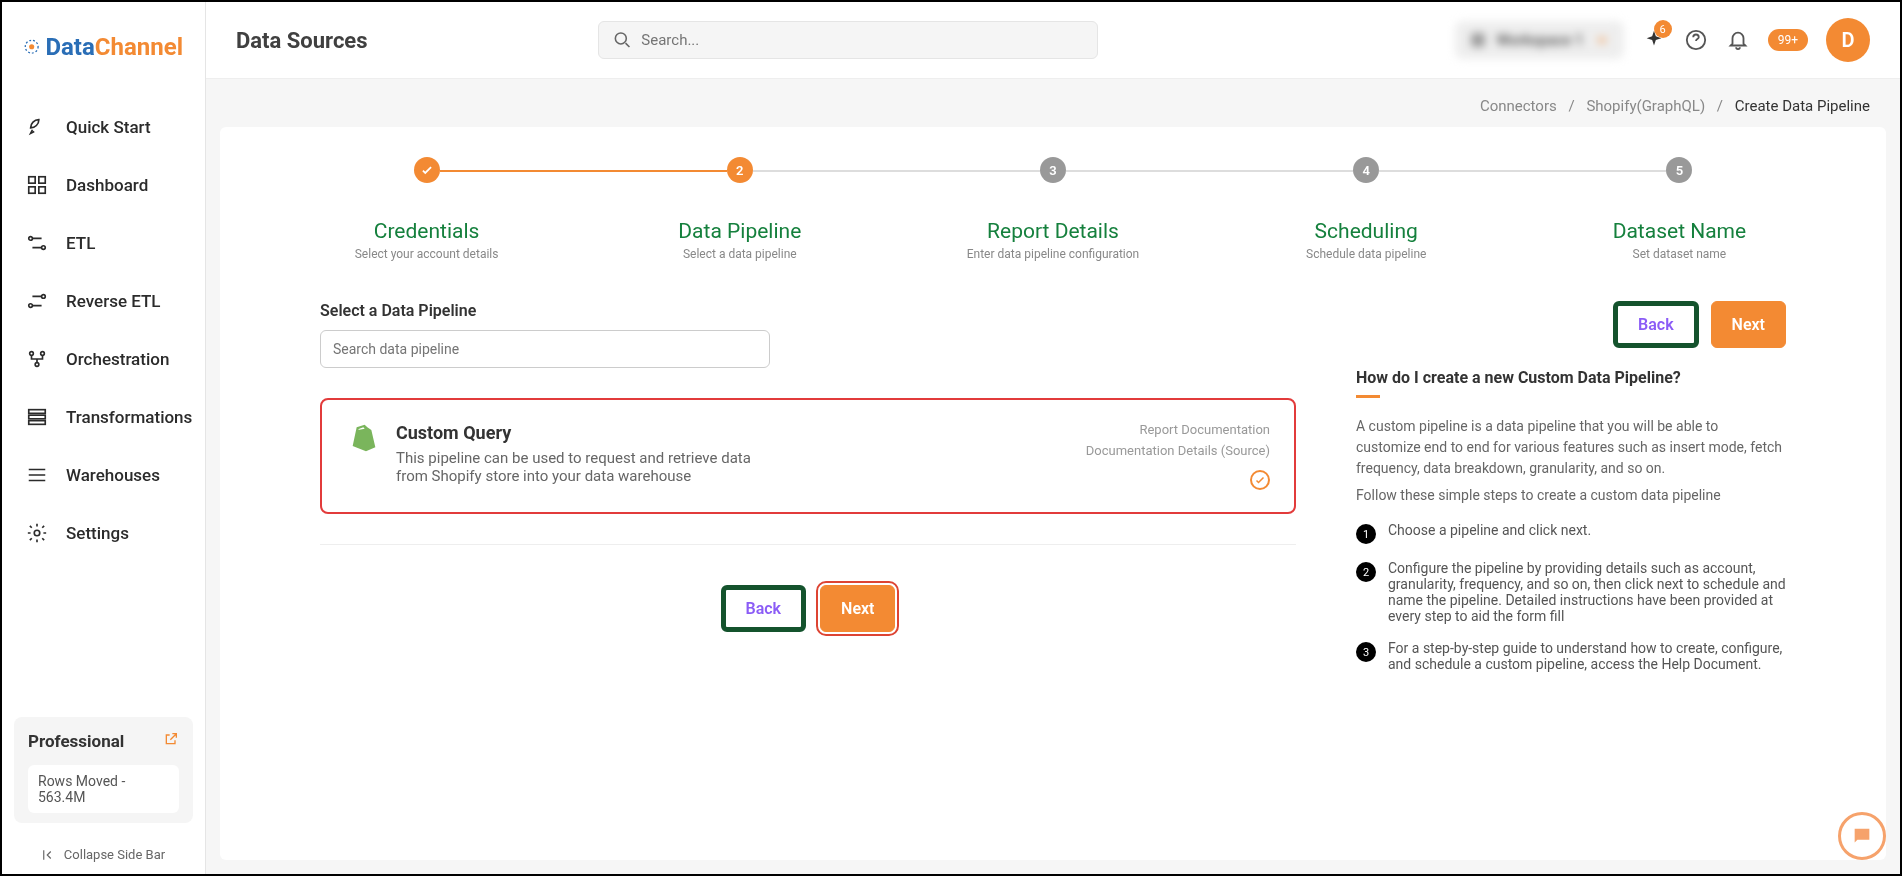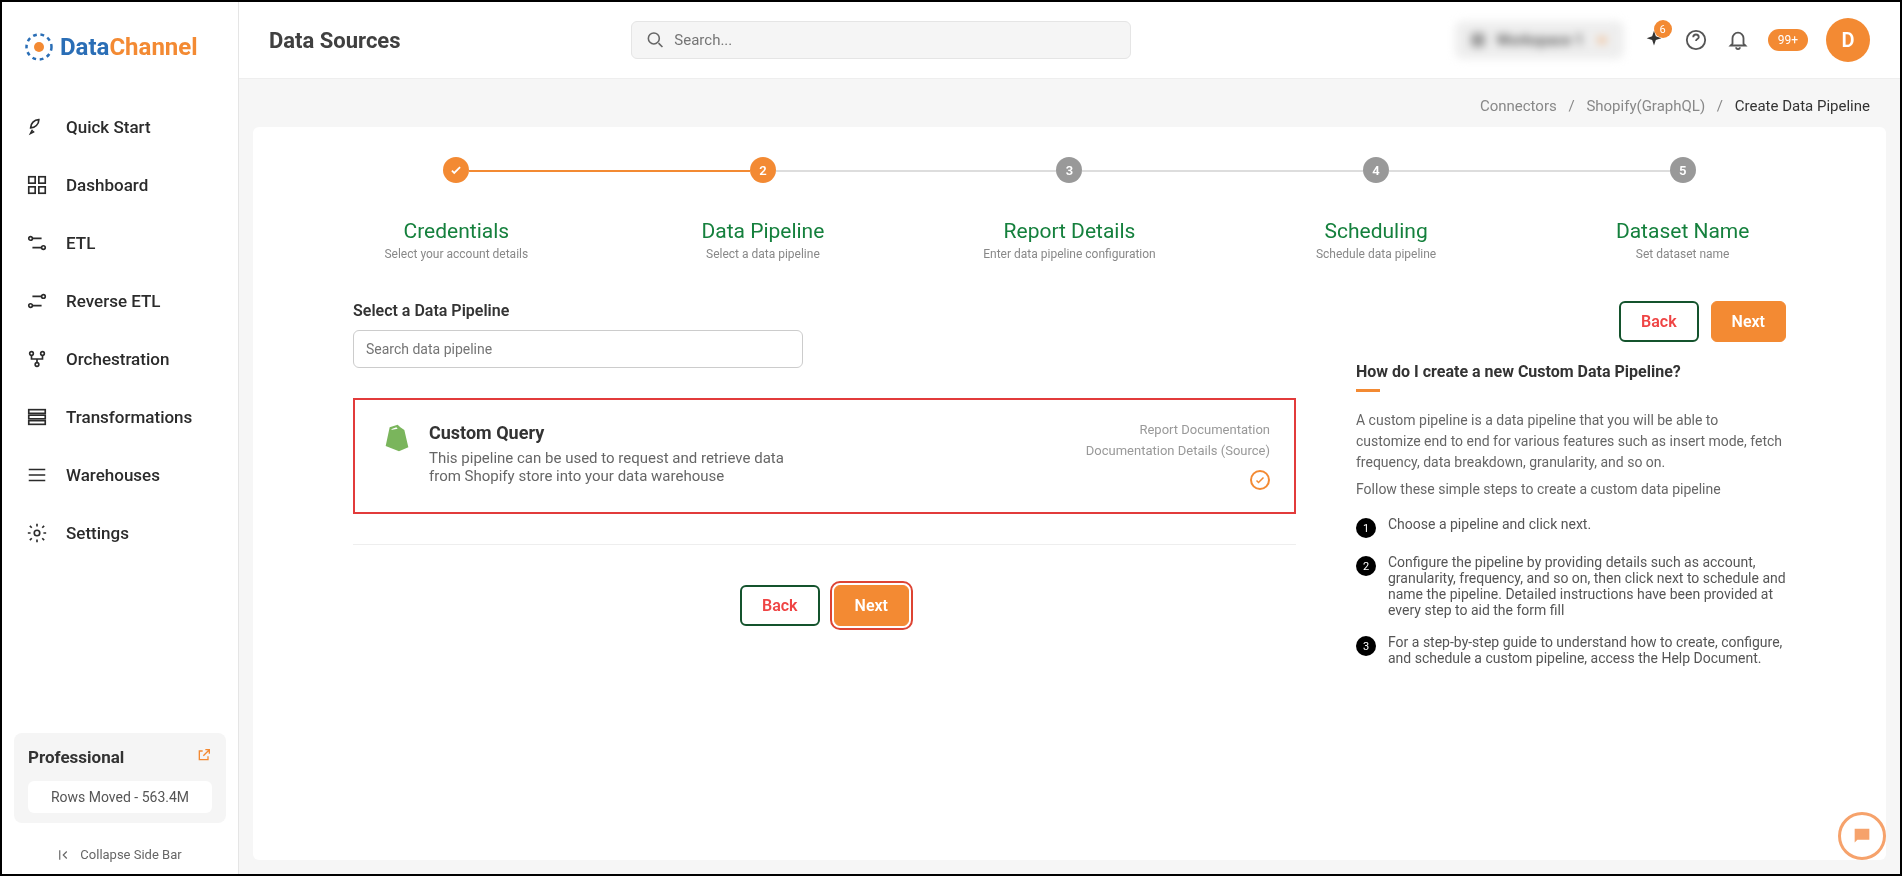--- a/index.html
+++ b/index.html
@@ -1,31 +1,31 @@
 <!DOCTYPE html>
 <html><head>
 <meta charset="utf-8">
 <style>
 * { margin: 0; padding: 0; box-sizing: border-box; font-family: -apple-system, BlinkMacSystemFont, "Segoe UI", Roboto, sans-serif; }
 body { background: #fff; width: 1902px; height: 876px; overflow: hidden; border: 2px solid #000; position: relative; }
 .app { display: flex; height: 100%; }
-.sidebar { width: 237px; background: #fff; border-right: 1px solid #e5e5e5; display: flex; flex-direction: column; }
+.sidebar { width: 204px; background: #fff; border-right: 1px solid #e5e5e5; display: flex; flex-direction: column; }
 .logo { padding: 30px 22px 18px; }
 .logo-wrap { display: flex; align-items: center; gap: 6px; }
 .logo-icon { width: 30px; height: 30px; display:flex; align-items:center; justify-content:center; }
 .logo-text { font-size: 24px; font-weight: 700; }
 .logo-text .b { color: #2a6eb6; }
 .logo-text .o { color: #f38a33; }
 .nav { flex: 1; padding-top: 18px; }
 .nav-item { display: flex; align-items: center; gap: 18px; padding: 18px 24px; cursor: pointer; color: #2b2b2b; font-size: 17px; font-weight: 500; }
 .nav-item svg { width: 22px; height: 22px; flex-shrink: 0; }
 .plan-box { margin: 12px; background: #f5f5f5; border-radius: 8px; padding: 14px 14px 10px; }
 .plan-head { display:flex; justify-content:space-between; align-items:center; font-weight:700; color:#333; font-size:17px;}
 .plan-ext { color:#f38a33; }
-.plan-rows { margin-top:14px; background:#fff; border-radius:6px; padding:8px 10px; font-size:14px; color:#555; text-align:center;}
+.plan-rows { margin-top:14px; background:#fff; border-radius:6px; padding:8px 10px; font-size:14px; color:#555; text-align:left;}
 .collapse { display:flex; align-items:center; justify-content:center; gap:8px; padding:12px; font-size:13px; color:#666; cursor:pointer;}
 .main { flex:1; background:#f6f6f6; display:flex; flex-direction:column;}
 .topbar { background:#fff; padding:16px 30px; display:flex; align-items:center; gap:30px; border-bottom:1px solid #eee;}
 .page-title { font-size:22px; font-weight:700; color:#404040;}
 .search-box { flex:1; max-width:500px; margin-left:200px; display:flex; align-items:center; background:#f5f5f5; border:1px solid #e5e5e5; border-radius:6px; padding:8px 14px; gap:10px;}
 .search-box input { border:none; background:transparent; outline:none; font-size:15px; width:100%;}
 .top-right { margin-left:auto; display:flex; align-items:center; gap:18px;}
 .ws-switcher { background:#eee; border-radius:8px; padding:10px 14px; display:flex; align-items:center; gap:10px; cursor:pointer; filter: blur(4px);}
 .ws-switcher span { color:#555; font-weight:600; font-size:15px;}
 .sparkle { position:relative;}
@@ -49,23 +49,23 @@
 .step-title { margin-top:36px; font-size:21px; color:#15803d;}
 .step-sub { font-size:12px; color:#888; margin-top:4px;}
 .pane { background:#fff; border-radius:6px; padding:0 50px;}
 .two-col { display:flex; gap:60px;}
 .left { flex:1;}
 .right { width:430px;}
 .section-label { font-size:16px; font-weight:600; color:#333; margin-bottom:10px;}
 .pipe-search { border:1px solid #ccc; border-radius:6px; padding:10px 12px; width:100%; max-width:450px; font-size:14px; outline:none;}
 .nav-btns { display:flex; justify-content:flex-end; gap:12px; margin-bottom:20px;}
 .btn { padding:9px 20px; border-radius:6px; font-size:16px; font-weight:600; cursor:pointer;}
-.btn-outline { background:#fff; border:2px solid #14532d; color:#ef4444;}
+.btn-outline { background:#fff; border:5px solid #14532d; color:#8b5cf6;}
 .btn-fill { background:#f38a33; border:1px solid #f38a33; color:#fff;}
-.card { border:2px solid #e23b3b; border-radius:0; padding:22px 24px; display:flex; gap:18px; margin-top:30px; cursor:pointer;}
+.card { border:2px solid #e23b3b; border-radius:8px; padding:22px 24px; display:flex; gap:18px; margin-top:30px; cursor:pointer;}
 .card-icon { width:32px; height:32px; display:flex; align-items:center; justify-content:center; color:#7ab55c;}
 .card-body { flex:1;}
 .card-title { font-size:18px; font-weight:700; color:#333; margin-bottom:6px;}
 .card-desc { font-size:15px; color:#666; max-width:360px;}
 .card-right { text-align:right; font-size:13px; color:#999; display:flex; flex-direction:column; gap:6px; align-items:flex-end;}
 .card-check { width:20px; height:20px; border:2px solid #f38a33; border-radius:50%; display:flex; align-items:center; justify-content:center; color:#f38a33; margin-top:6px;}
 .bottom-nav { display:flex; justify-content:center; gap:14px; margin-top:40px;}
 .bottom-nav .btn-fill { outline:2px solid #d43; outline-offset:2px;}
 .help-title { font-size:16px; font-weight:700; color:#333; margin-bottom:8px;}
 .help-underline { width:24px; height:3px; background:#f38a33; margin-bottom:18px;}

